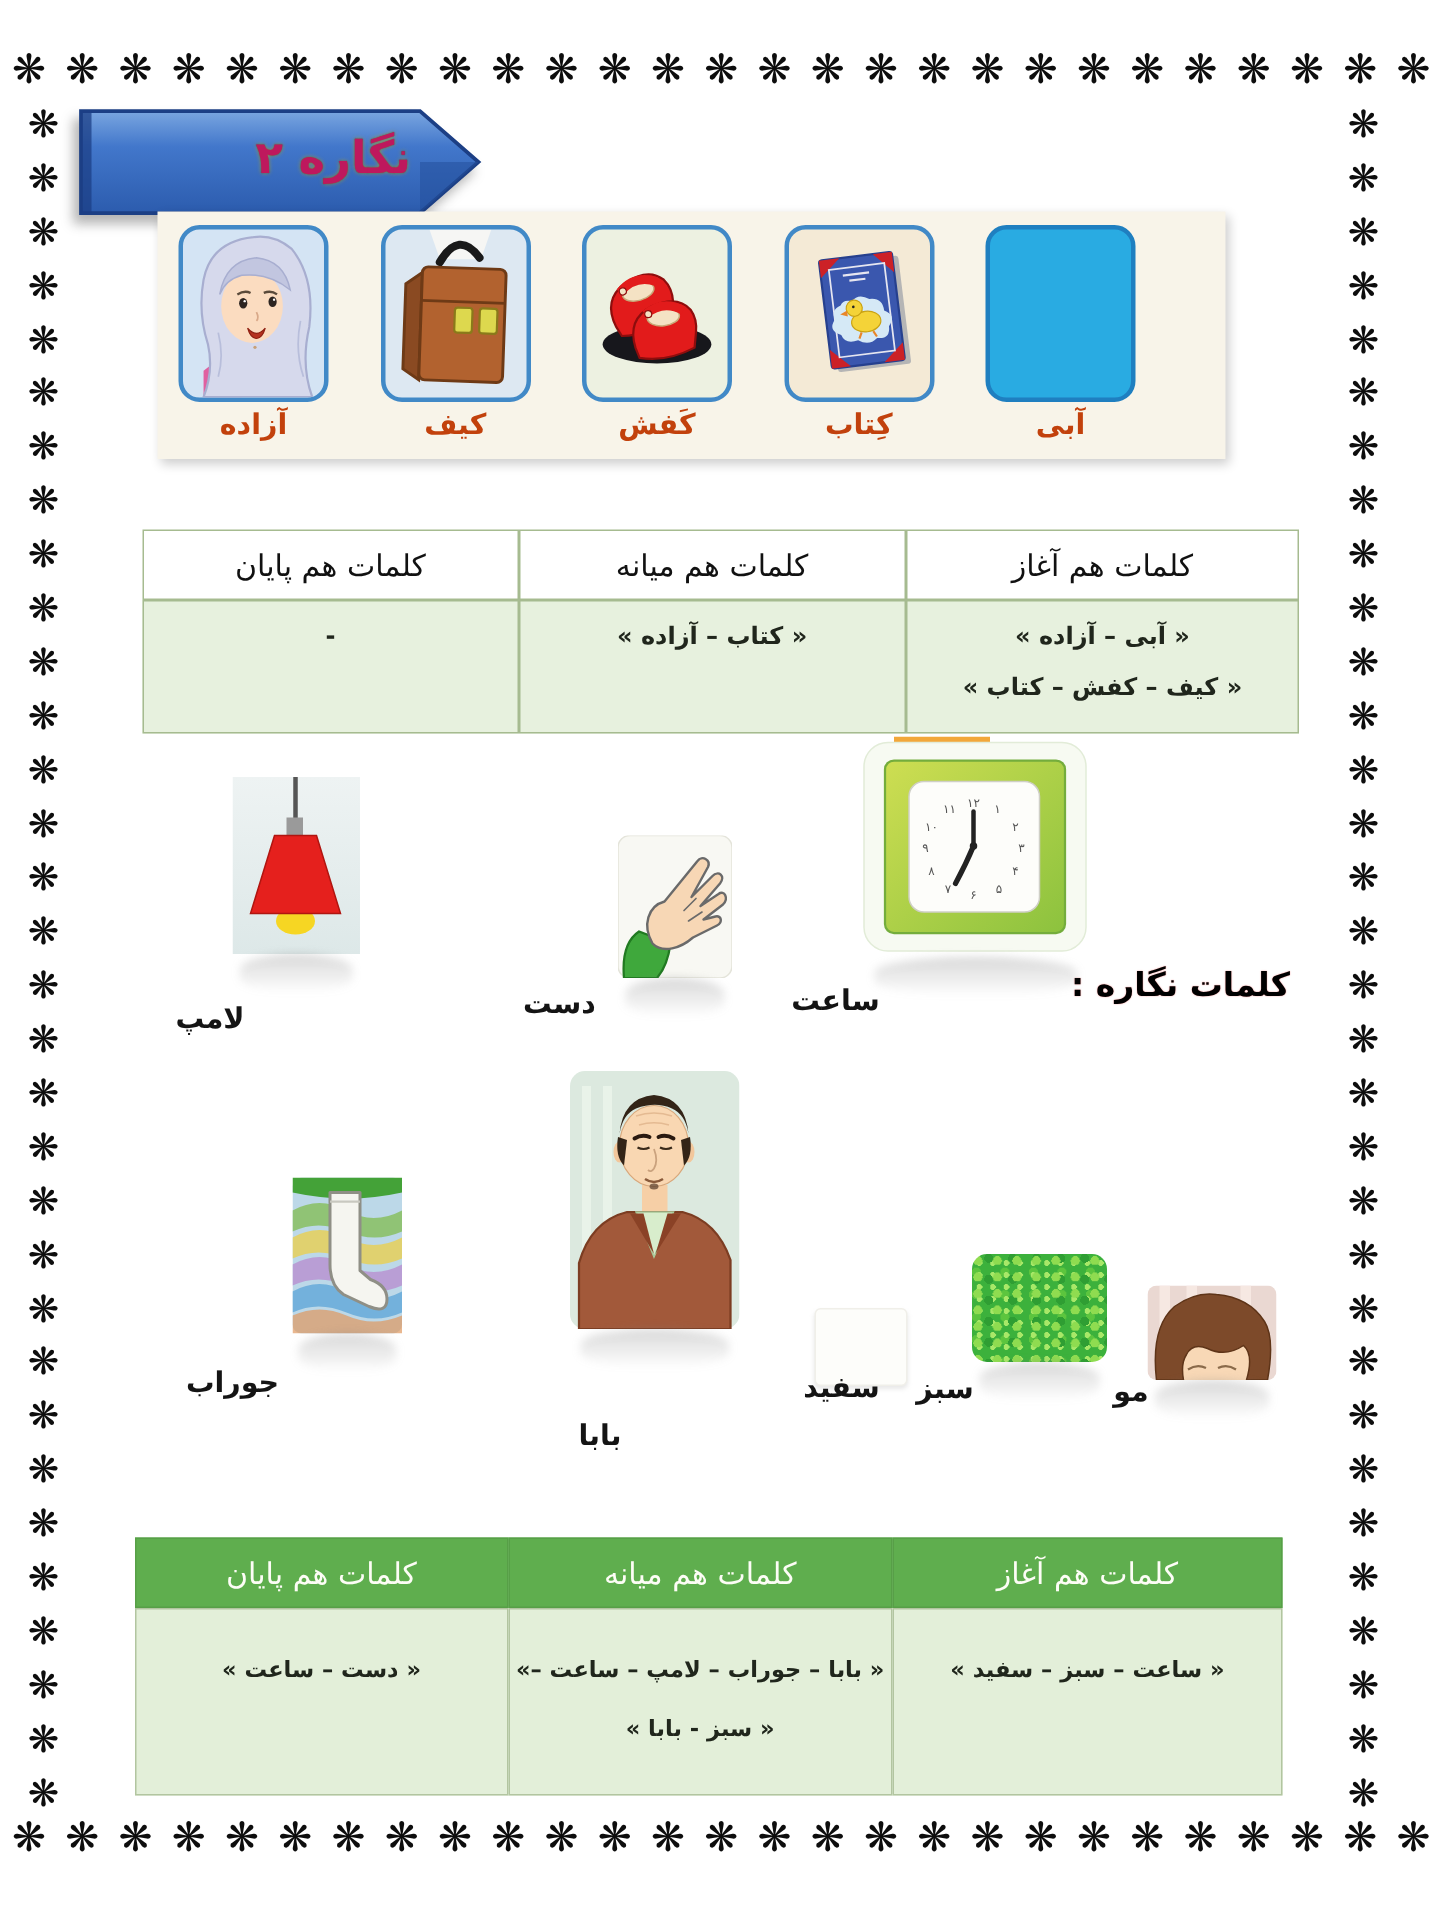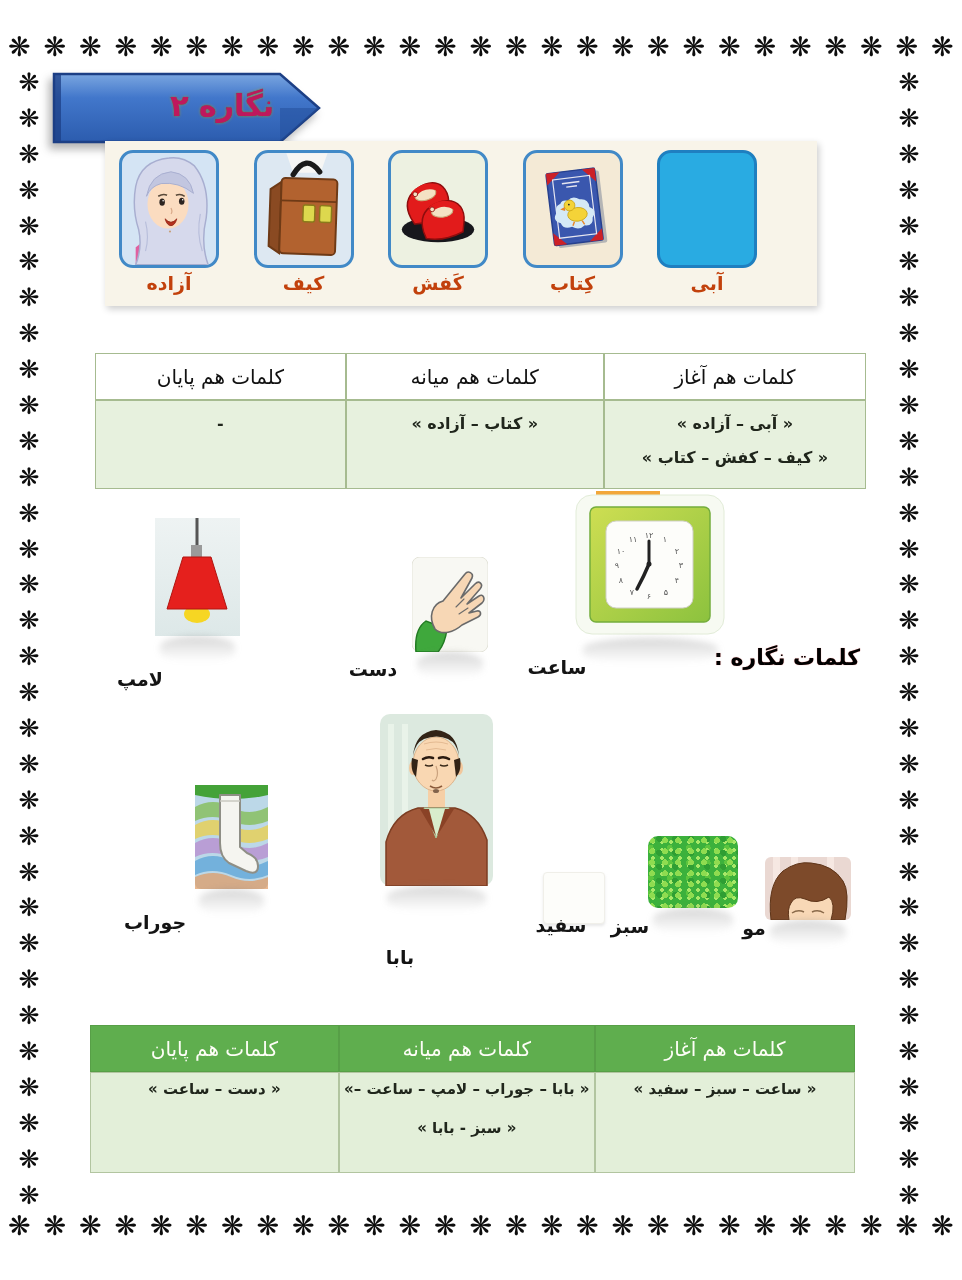--- a/index.html
+++ b/index.html
@@ -40,21 +40,21 @@
   .wtable{position:absolute;direction:rtl;display:grid;grid-template-columns:34% 33.5% 32.5%;}
   .wtable .hcell{display:flex;align-items:center;justify-content:center;
                  font-size:20px;font-weight:normal;height:45px;border:1px solid #a6bb90;}
   .wtable .bcell{display:flex;flex-direction:column;align-items:center;border:1px solid #a6bb90;
                  font-weight:bold;color:#20261c;}
   #table1{left:95px;top:353px;width:771px;}
   #table1 .hcell{background:#ffffff;color:#111;}
   #table1 .bcell{background:#e7f1de;min-height:74px;padding-top:13px;gap:15px;font-size:16px;}
   #table2{left:90px;top:1025px;width:765px;}
   #table2 .hcell{background:#5fae4e;color:#fdfdf6;border-color:#579f47;}
-  #table2 .bcell{background:#e3efd9;min-height:92px;padding-top:7px;gap:21px;font-size:15px;border-color:#b2c5a0;}
+  #table2 .bcell{background:#e3efd9;min-height:92px;padding-top:31px;gap:21px;font-size:15px;border-color:#b2c5a0;}
   .cline{white-space:nowrap;}
 
   
   .negareh-label{position:absolute;right:102px;top:645px;direction:rtl;font-size:22px;
                  font-weight:bold;color:#000000;text-shadow:0 0 1px #f08080;}
 
   
   .wimg{position:absolute;}
   .wimg svg{display:block;width:100%;height:100%;}
   .refl::after{content:"";position:absolute;top:100%;left:6%;width:88%;height:26px;

